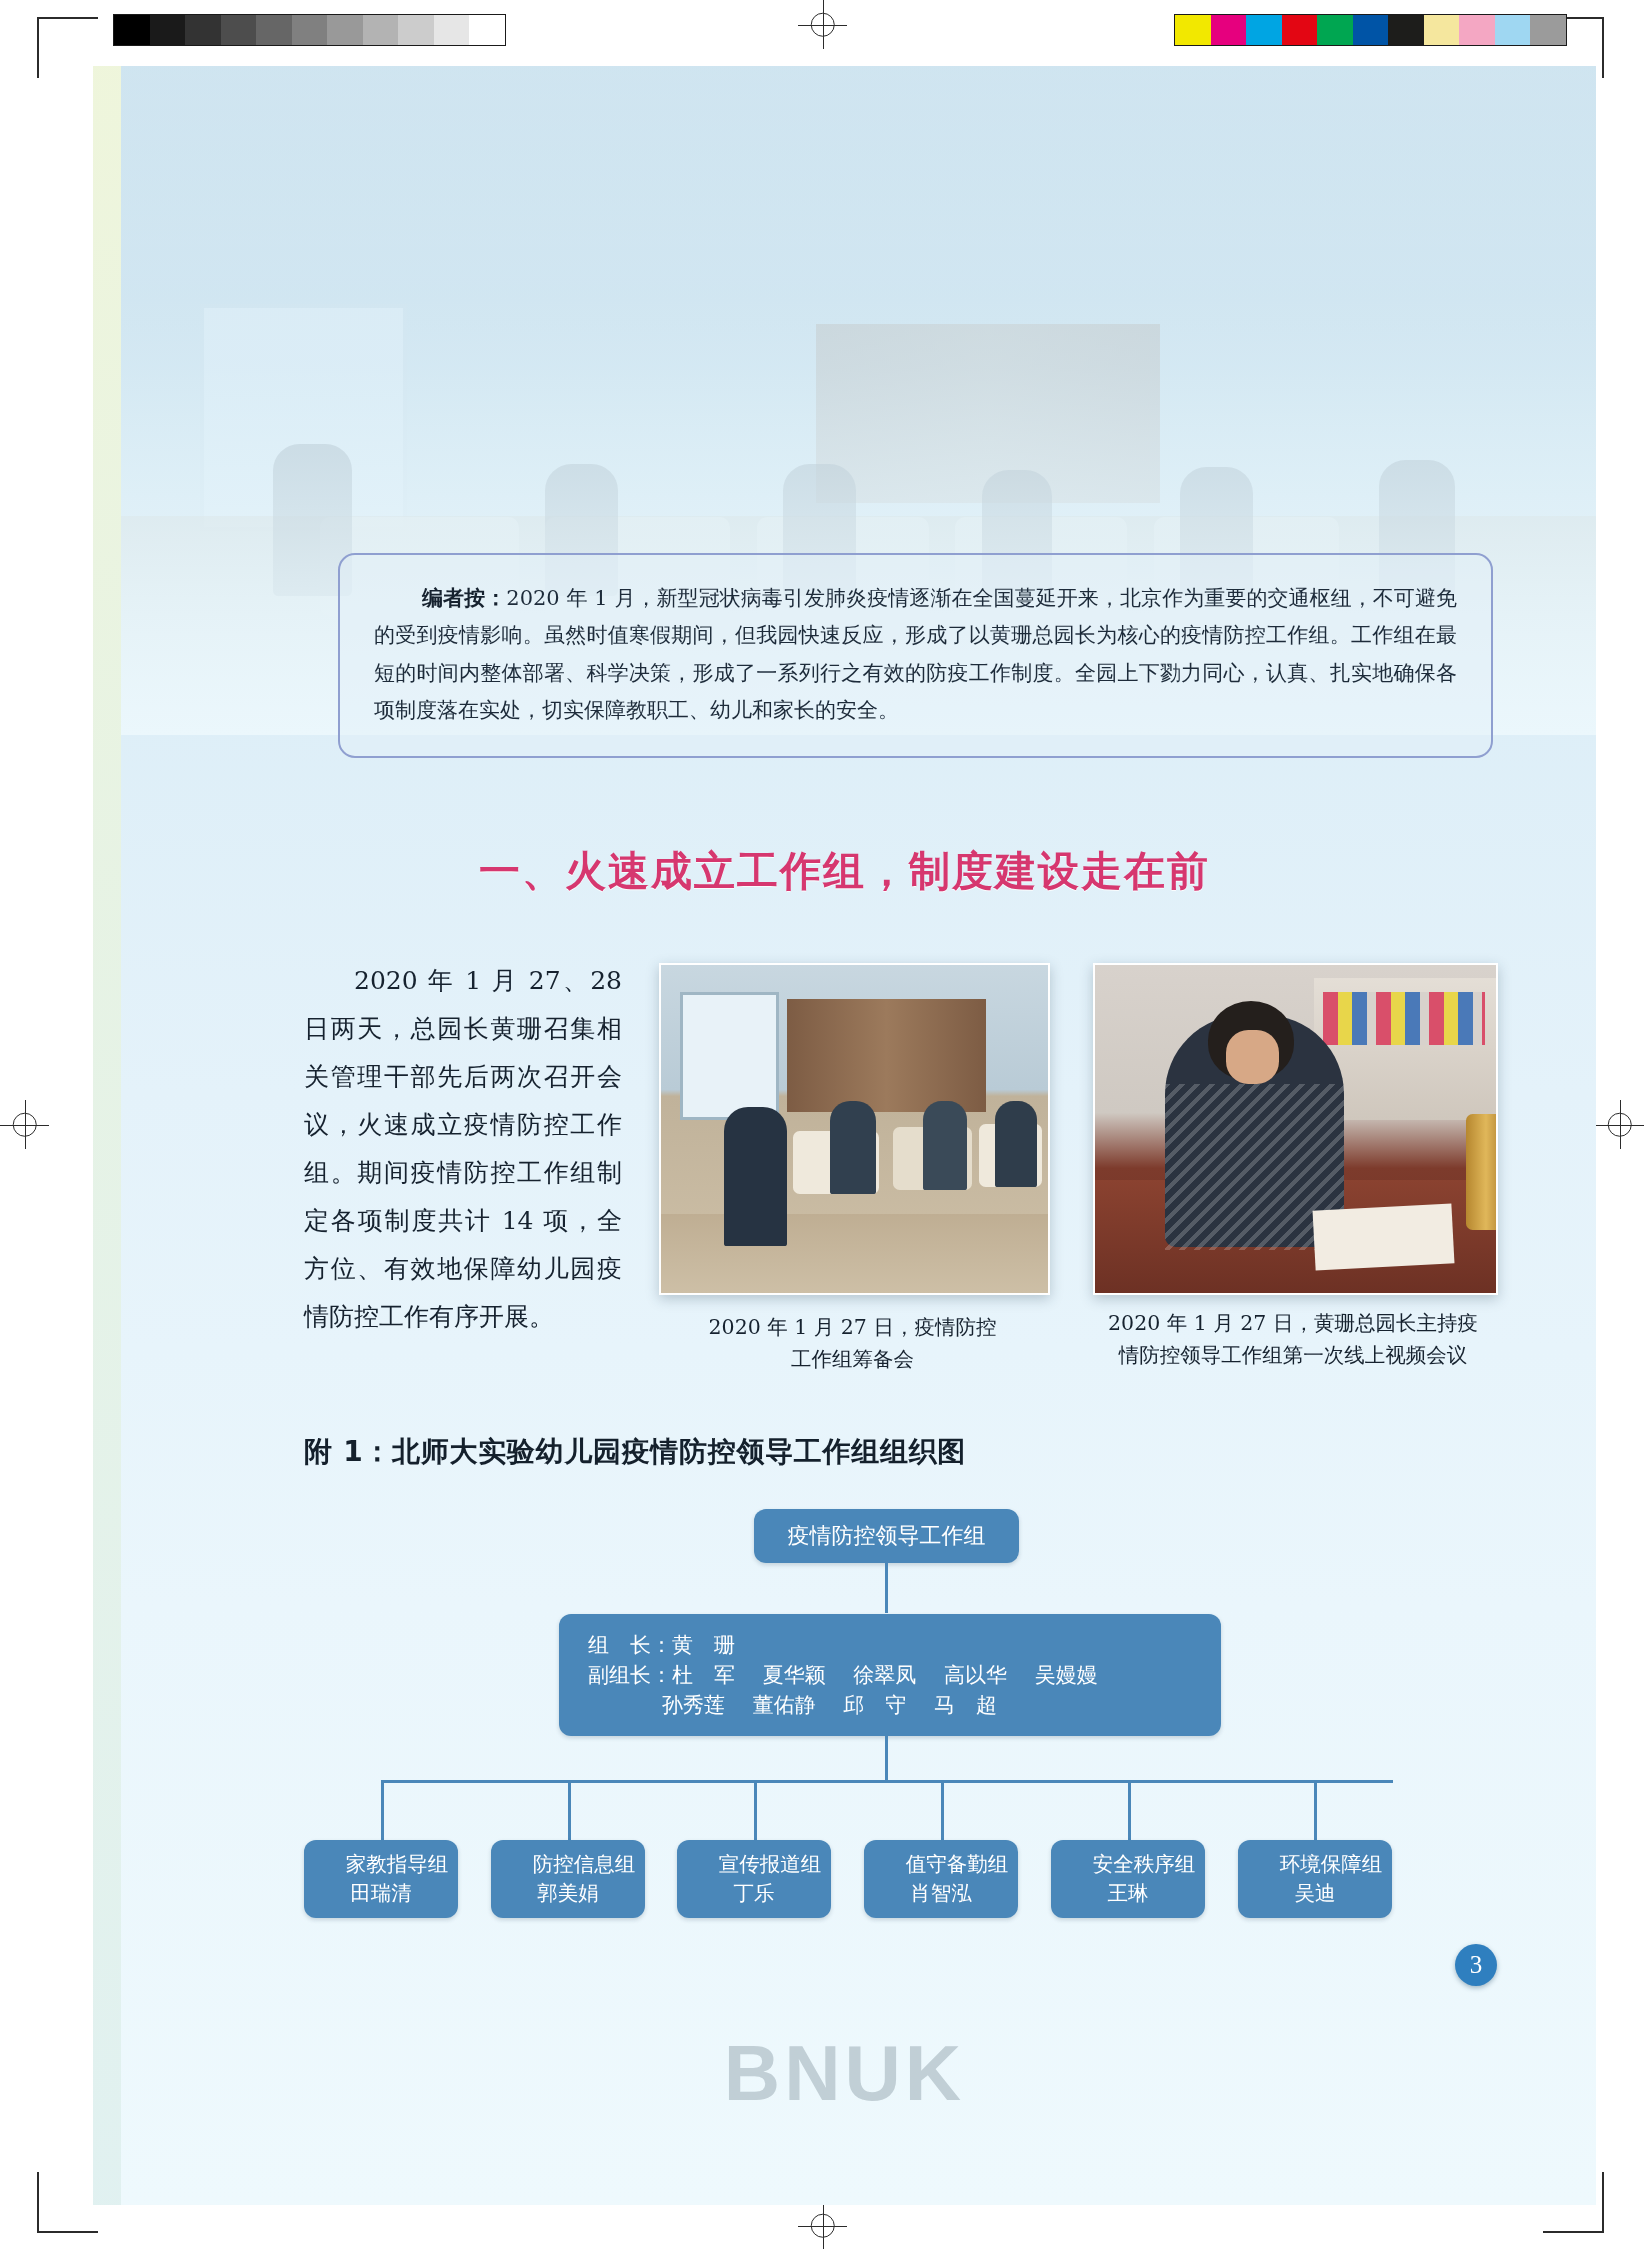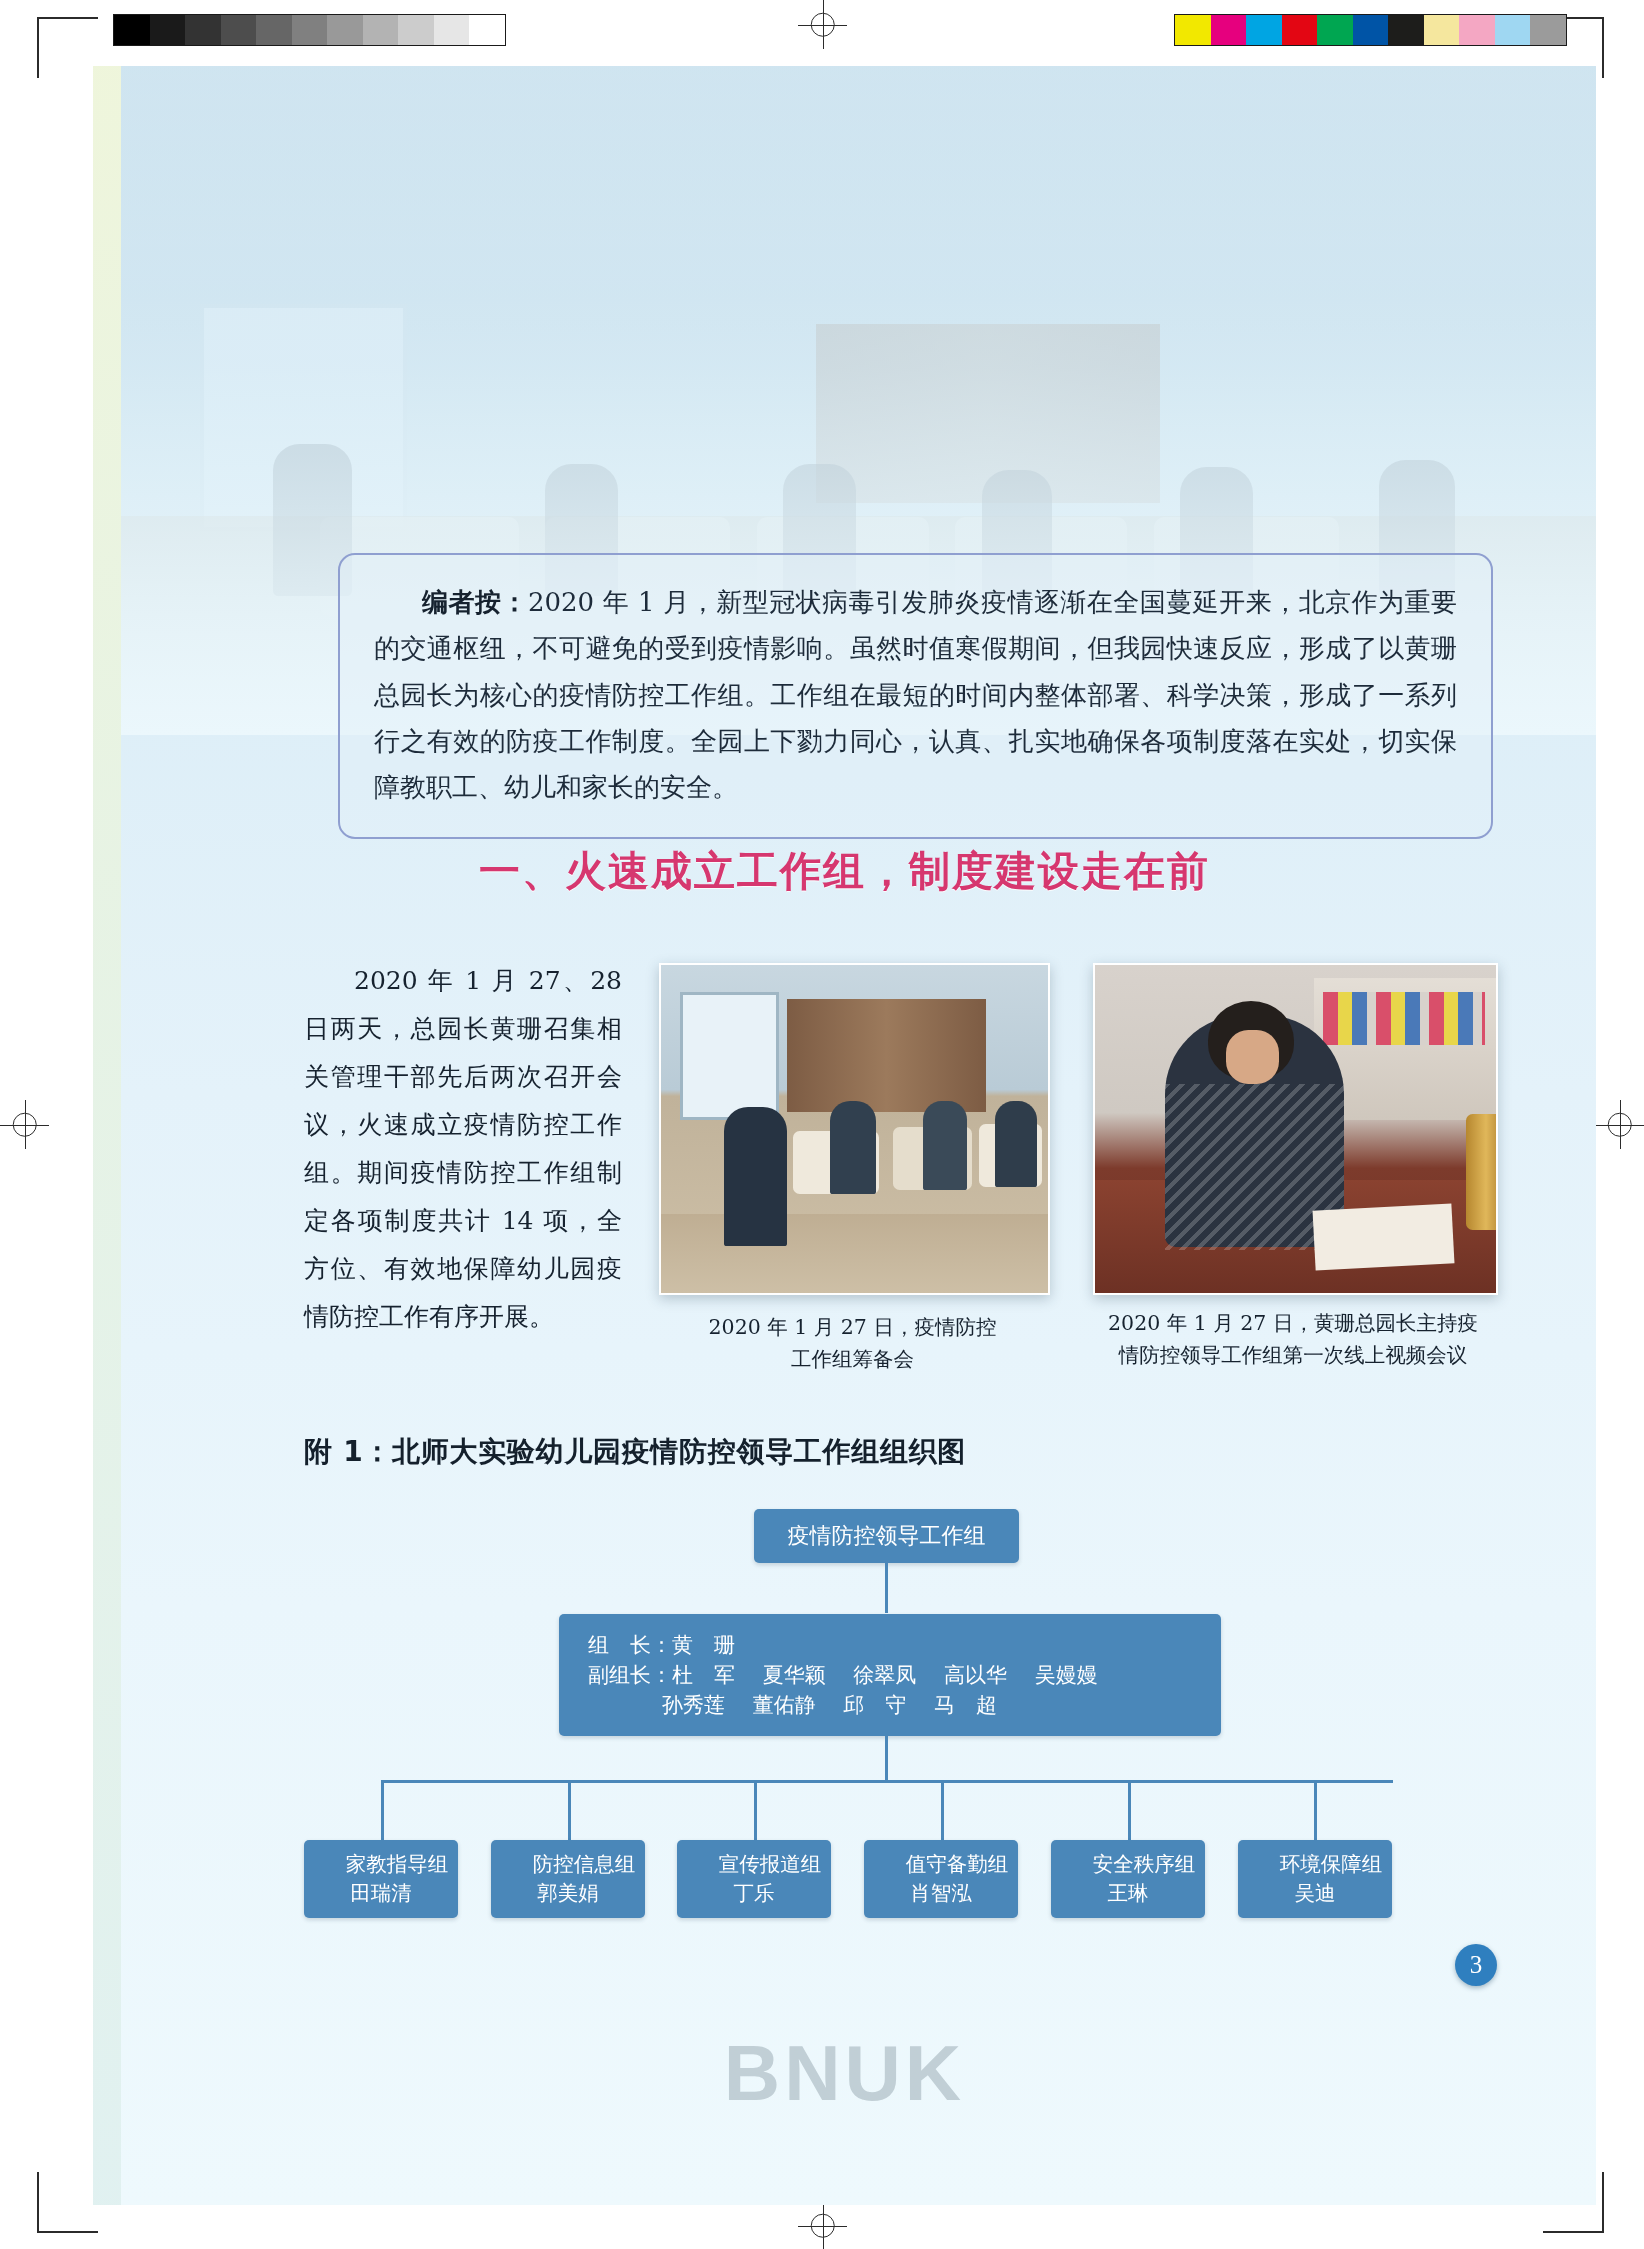--- a/index.html
+++ b/index.html
@@ -144,21 +144,21 @@
     width: 1155px;
     border: 2px solid #8f9fd0;
     border-radius: 17px;
     background: rgba(226,240,249,.45);
     padding: 24px 34px 26.5px 34px;
     box-sizing: border-box;
   }
   .note-box p {
     margin: 0;
     font-family: "DejaVu Serif", serif;
-    font-size: 26px;
+    font-size: 21px;
     line-height: 1.78;
     color: #1d2b3a;
     text-align: justify;
     text-indent: 48px;
   }
   .note-label {
     font-family: "DejaVu Serif", serif;
     font-weight: bold;
     color: #16222f;
   }
@@ -252,21 +252,21 @@
     position: absolute;
     left: 211px;
     top: 1443px;
     width: 1185px;
     height: 463px;
   }
   .node {
     position: absolute;
     background: #4a87b9;
     color: #ffffff;
-    border-radius: 5px;
+    border-radius: 12px;
     font-family: "DejaVu Sans", sans-serif;
     box-sizing: border-box;
     display: flex;
     align-items: center;
     justify-content: center;
     text-align: center;
     line-height: 1.42;
     font-size: 20.5px;
     box-shadow: 0 2px 4px rgba(20,50,70,.18);
   }

